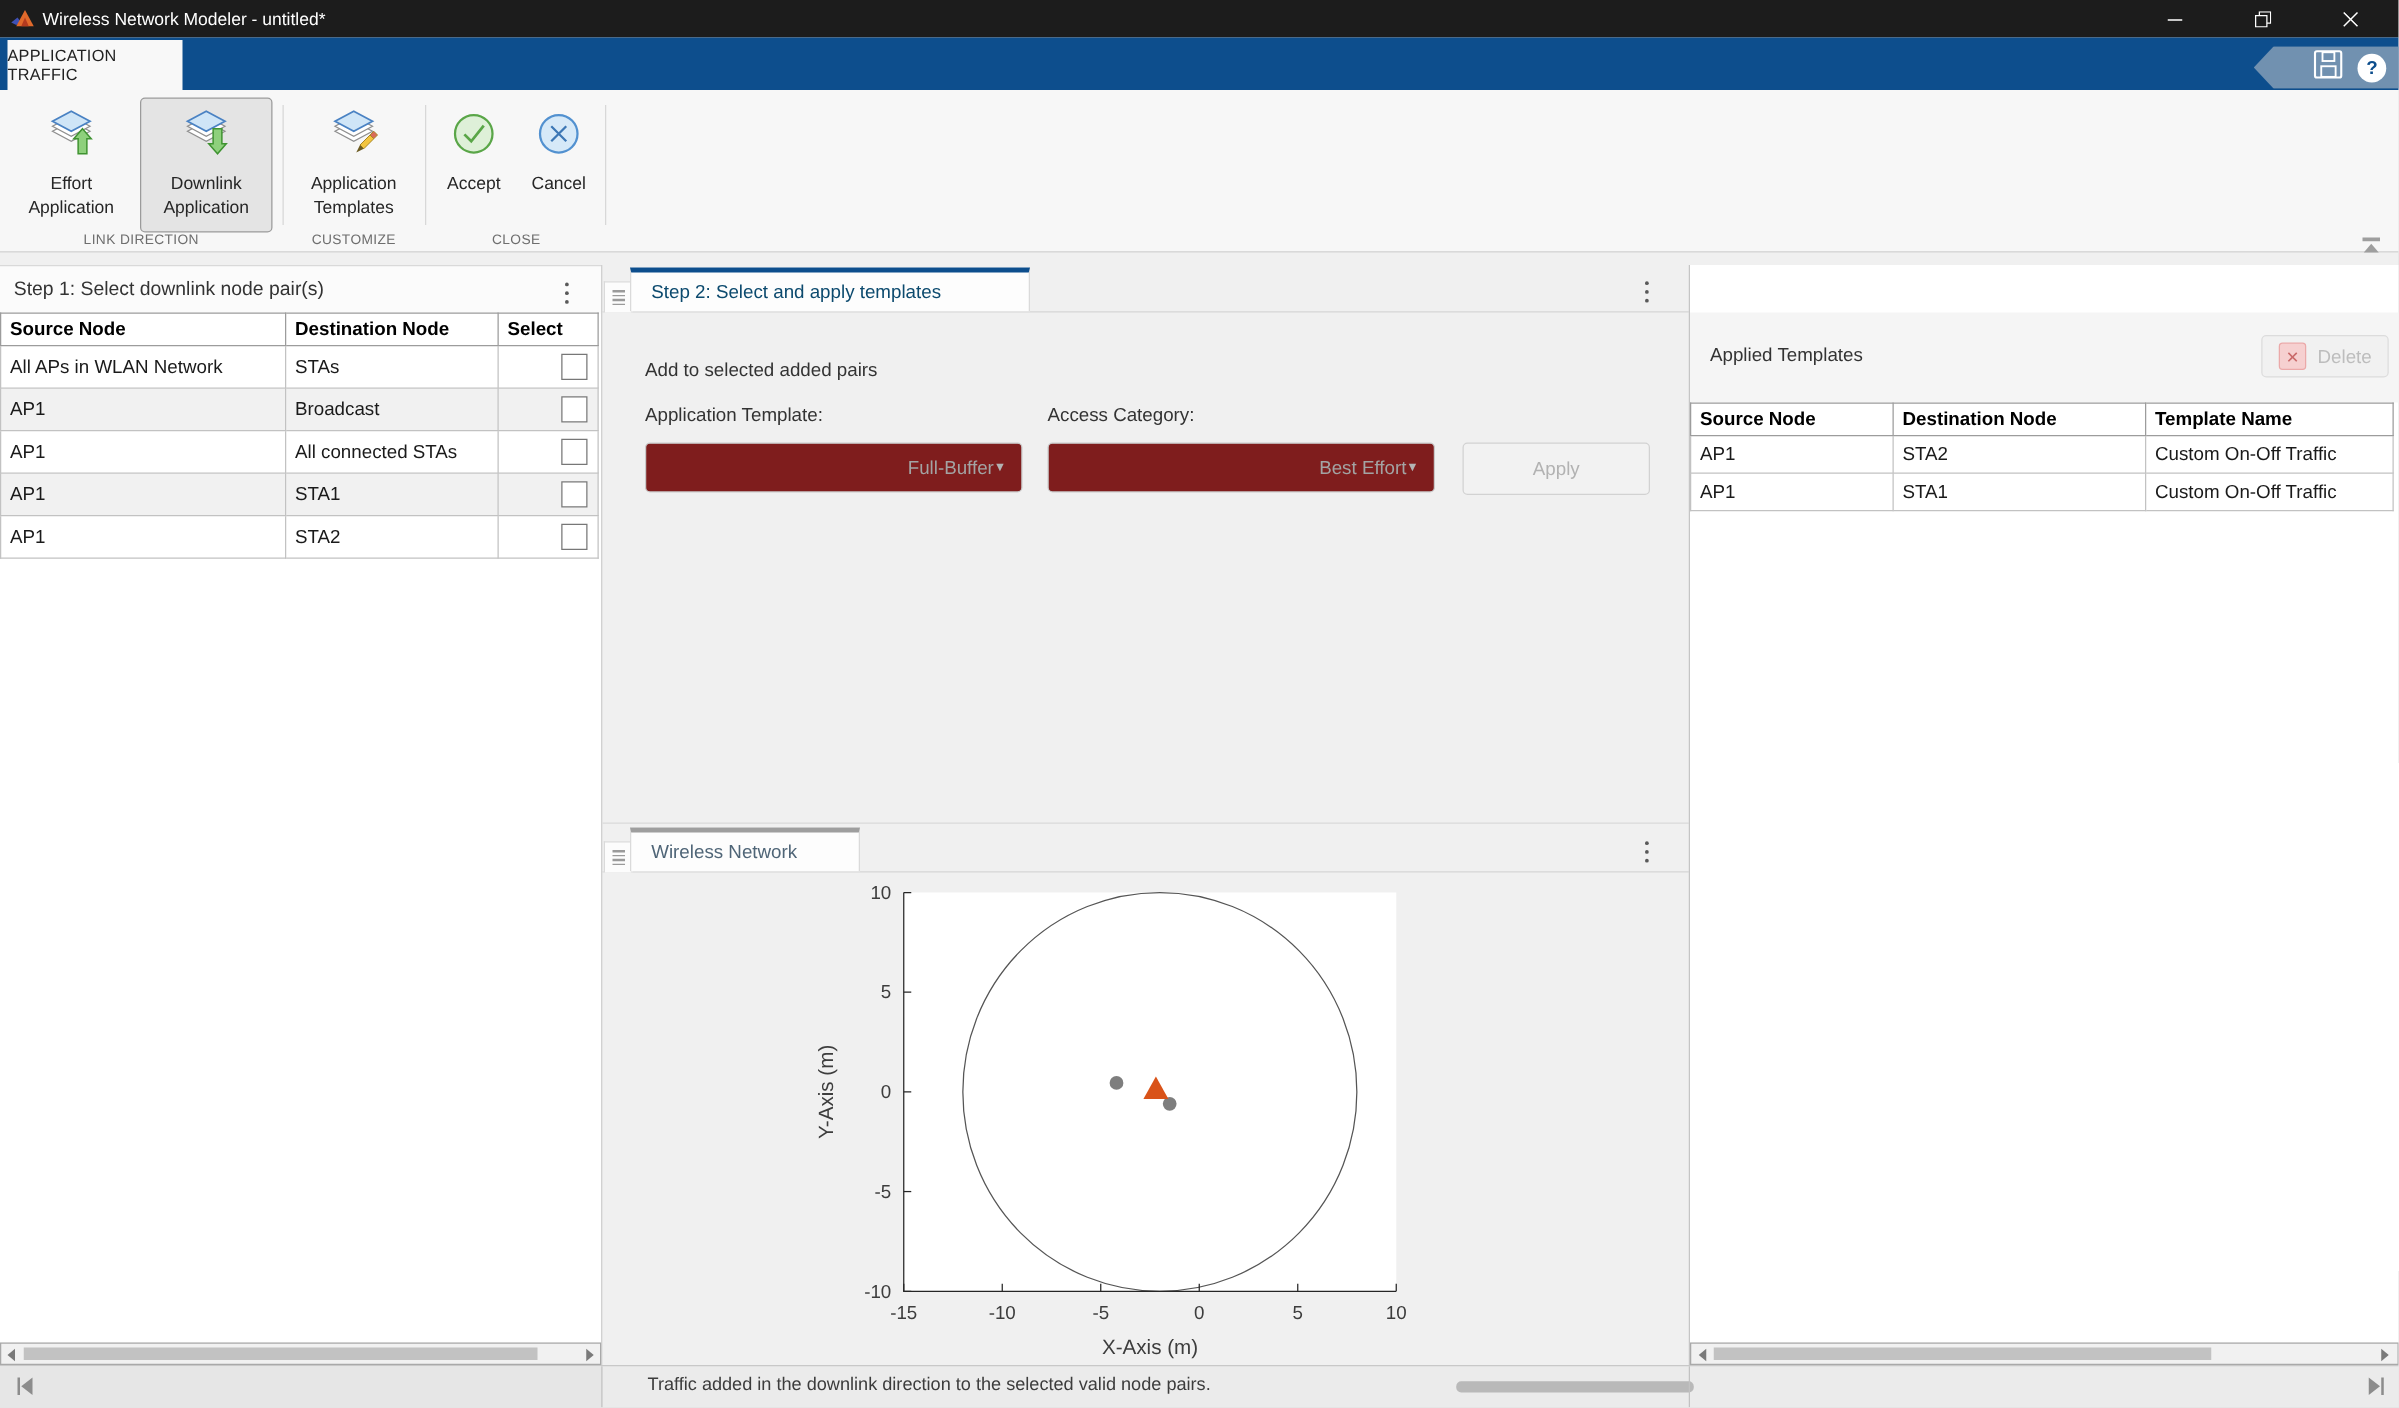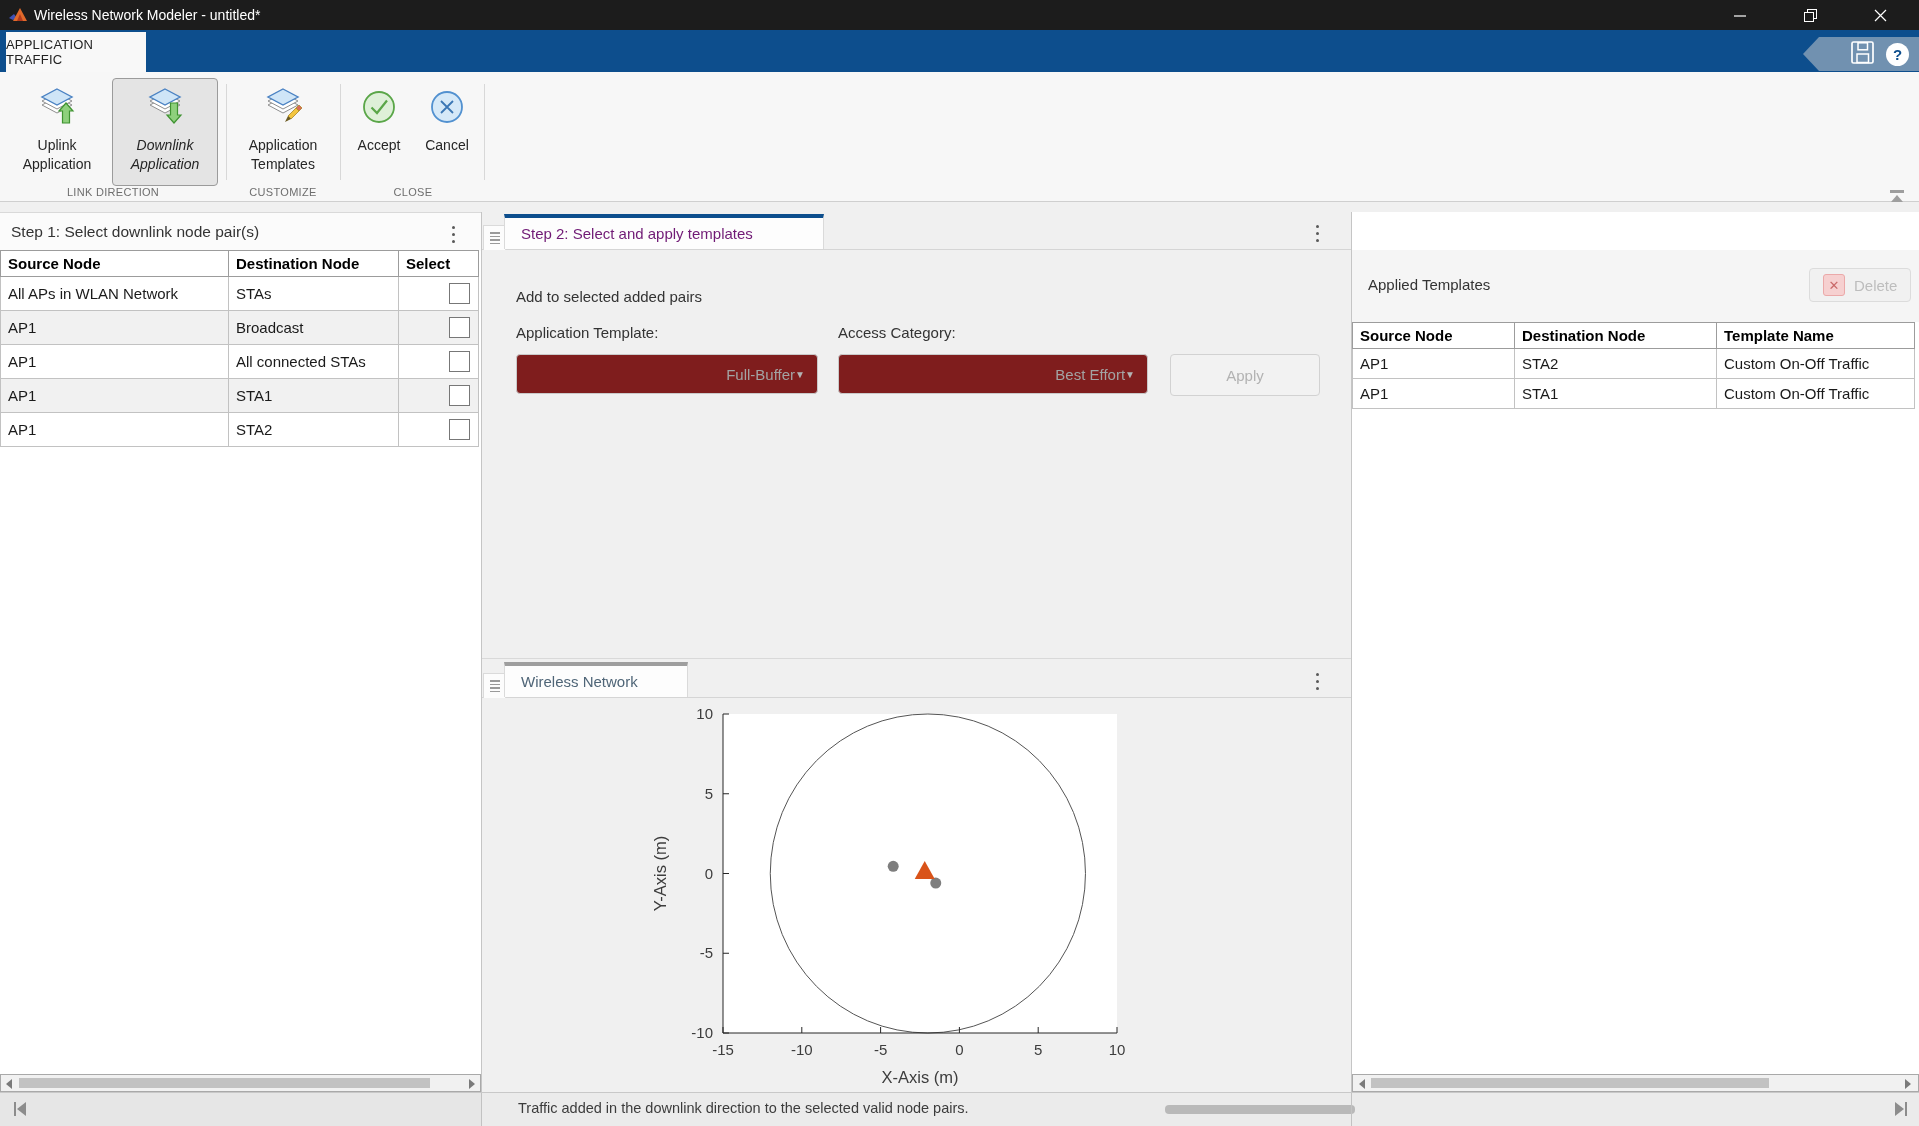--- a/index.html
+++ b/index.html
@@ -14,34 +14,34 @@
   .tabrow{left:0;top:30px;width:1919px;height:42px;background:var(--ribbon-blue);}
   .ribbon-tab{position:absolute;left:6px;top:2px;width:140px;height:40px;background:#f8f8f8;color:#222;
     font-size:13px;display:flex;align-items:center;justify-content:center;letter-spacing:.2px;}
   .qab{position:absolute;right:0;top:7px;width:116px;height:34px;background:var(--banner-blue);
     clip-path:polygon(16px 0,100% 0,100% 100%,16px 100%,0 50%);display:flex;align-items:center;justify-content:flex-end;gap:10px;padding-right:10px;box-sizing:border-box;}
   .help-circle{width:23px;height:23px;border-radius:50%;background:#fff;color:var(--ribbon-blue);
     font-weight:bold;font-size:15px;display:flex;align-items:center;justify-content:center;}
   
   .toolbar{left:0;top:72px;width:1919px;height:129px;background:#f7f7f7;border-bottom:1px solid #cfcfcf;}
   .tool-btn{position:absolute;top:6px;display:flex;flex-direction:column;align-items:center;padding-top:8px;box-sizing:border-box;height:108px;border:1px solid transparent;border-radius:4px;}
-  .tool-btn.selected{background:#e4e4e4;border-color:#9b9b9b;font-style:italic;}
+  .tool-btn.selected{background:#e4e4e4;border-color:#9b9b9b;}
   .tool-label{font-size:14px;color:#262626;line-height:19px;text-align:center;margin-top:5px;}
   .group-label{position:absolute;top:114px;font-size:11px;color:#6e6e6e;text-align:center;letter-spacing:.3px;}
   .tool-sep{position:absolute;top:12px;width:1px;height:96px;background:#d8d8d8;}
   
   .v-split{width:1px;top:212px;height:880px;background:#c5c5c5;}
   .panel-header{height:38px;background:#fbfbfb;display:flex;align-items:center;border-top:1px solid #d9d9d9;}
   .panel-title{font-size:15.5px;color:#333;margin-left:11px;white-space:nowrap;}
   .kebab{display:flex;flex-direction:column;gap:4px;align-items:center;padding:4px;}
   .kebab i{width:3px;height:3px;border-radius:50%;background:#595959;}
   .grip-tab{background:#fcfcfc;border:1px solid #dadada;border-bottom:none;display:flex;align-items:center;justify-content:center;}
   .grip{display:flex;flex-direction:column;gap:2px;}
   .grip i{width:10px;height:1.5px;background:#9a9a9a;display:block;}
-  .doc-tab{background:#fdfdfd;border:1px solid #dadada;border-bottom:none;display:flex;align-items:center;padding-left:16px;box-sizing:border-box;font-size:15px;color:#701a75;}
+  .doc-tab{background:#fdfdfd;border:1px solid #dadada;border-bottom:none;display:flex;align-items:center;padding-left:16px;box-sizing:border-box;font-size:15px;color:#0c4a6e;}
   
   table.tbl{border-collapse:collapse;table-layout:fixed;font-size:15px;color:#1a1a1a;background:#fff;}
   table.tbl th{font-weight:bold;color:#000;text-align:left;padding:4px 7px;border:1px solid #9c9c9c;background:#fff;white-space:nowrap;overflow:hidden;}
   table.tbl td{padding:6px 7px;border:1px solid #c2c2c2;white-space:nowrap;overflow:hidden;}
   table.striped tbody tr:nth-child(even){background:#f1f1f1;}
   .cb{width:19px;height:19px;border:1px solid #777;background:#fff;margin-left:auto;margin-right:4px;}
   
   .field-label{font-size:15px;color:#333;}
   .dropdown{display:flex;align-items:center;justify-content:flex-end;background:#7f1d1d;border:1px solid #c9c9c9;border-radius:4px;color:#a3a3a3;font-size:15px;padding:0 12px;box-sizing:border-box;}
   .dd-arrow{font-size:10px;color:#b3b3b3;}
@@ -112,21 +112,21 @@
 
     <div class="tool-btn" style="left:8px;width:98px;">
       <span>
         <svg width="40" height="40">
           <polygon points="20,10 35,18 20,26 5,18" fill="#fff" stroke="#8f8f8f"></polygon>
           <polygon points="20,6 35,14 20,22 5,14" fill="#fff" stroke="#8f8f8f"></polygon>
           <polygon points="20,2 35,10 20,18 5,10" fill="#cfe5f7" stroke="#4a82c3" stroke-width="1.4"></polygon>
           <polygon points="29,16 36,24 32.5,24 32.5,36 25.5,36 25.5,24 22,24" fill="#8ed07c" stroke="#3f9331" stroke-width="1.2"></polygon>
         </svg>
       </span>
-      <span class="tool-label"><span>Uplink</span><br><span>Application</span></span>
+      <span class="tool-label"><span>Effort</span><br><span>Application</span></span>
     </div>
 
     <div class="tool-btn selected" style="left:112px;width:106px;">
       <span>
         <svg width="40" height="40">
           <polygon points="20,10 35,18 20,26 5,18" fill="#fff" stroke="#8f8f8f"></polygon>
           <polygon points="20,6 35,14 20,22 5,14" fill="#fff" stroke="#8f8f8f"></polygon>
           <polygon points="20,2 35,10 20,18 5,10" fill="#cfe5f7" stroke="#4a82c3" stroke-width="1.4"></polygon>
           <polygon points="29,36 22,28 25.5,28 25.5,16 32.5,16 32.5,28 36,28" fill="#8ed07c" stroke="#3f9331" stroke-width="1.2"></polygon>
         </svg>

